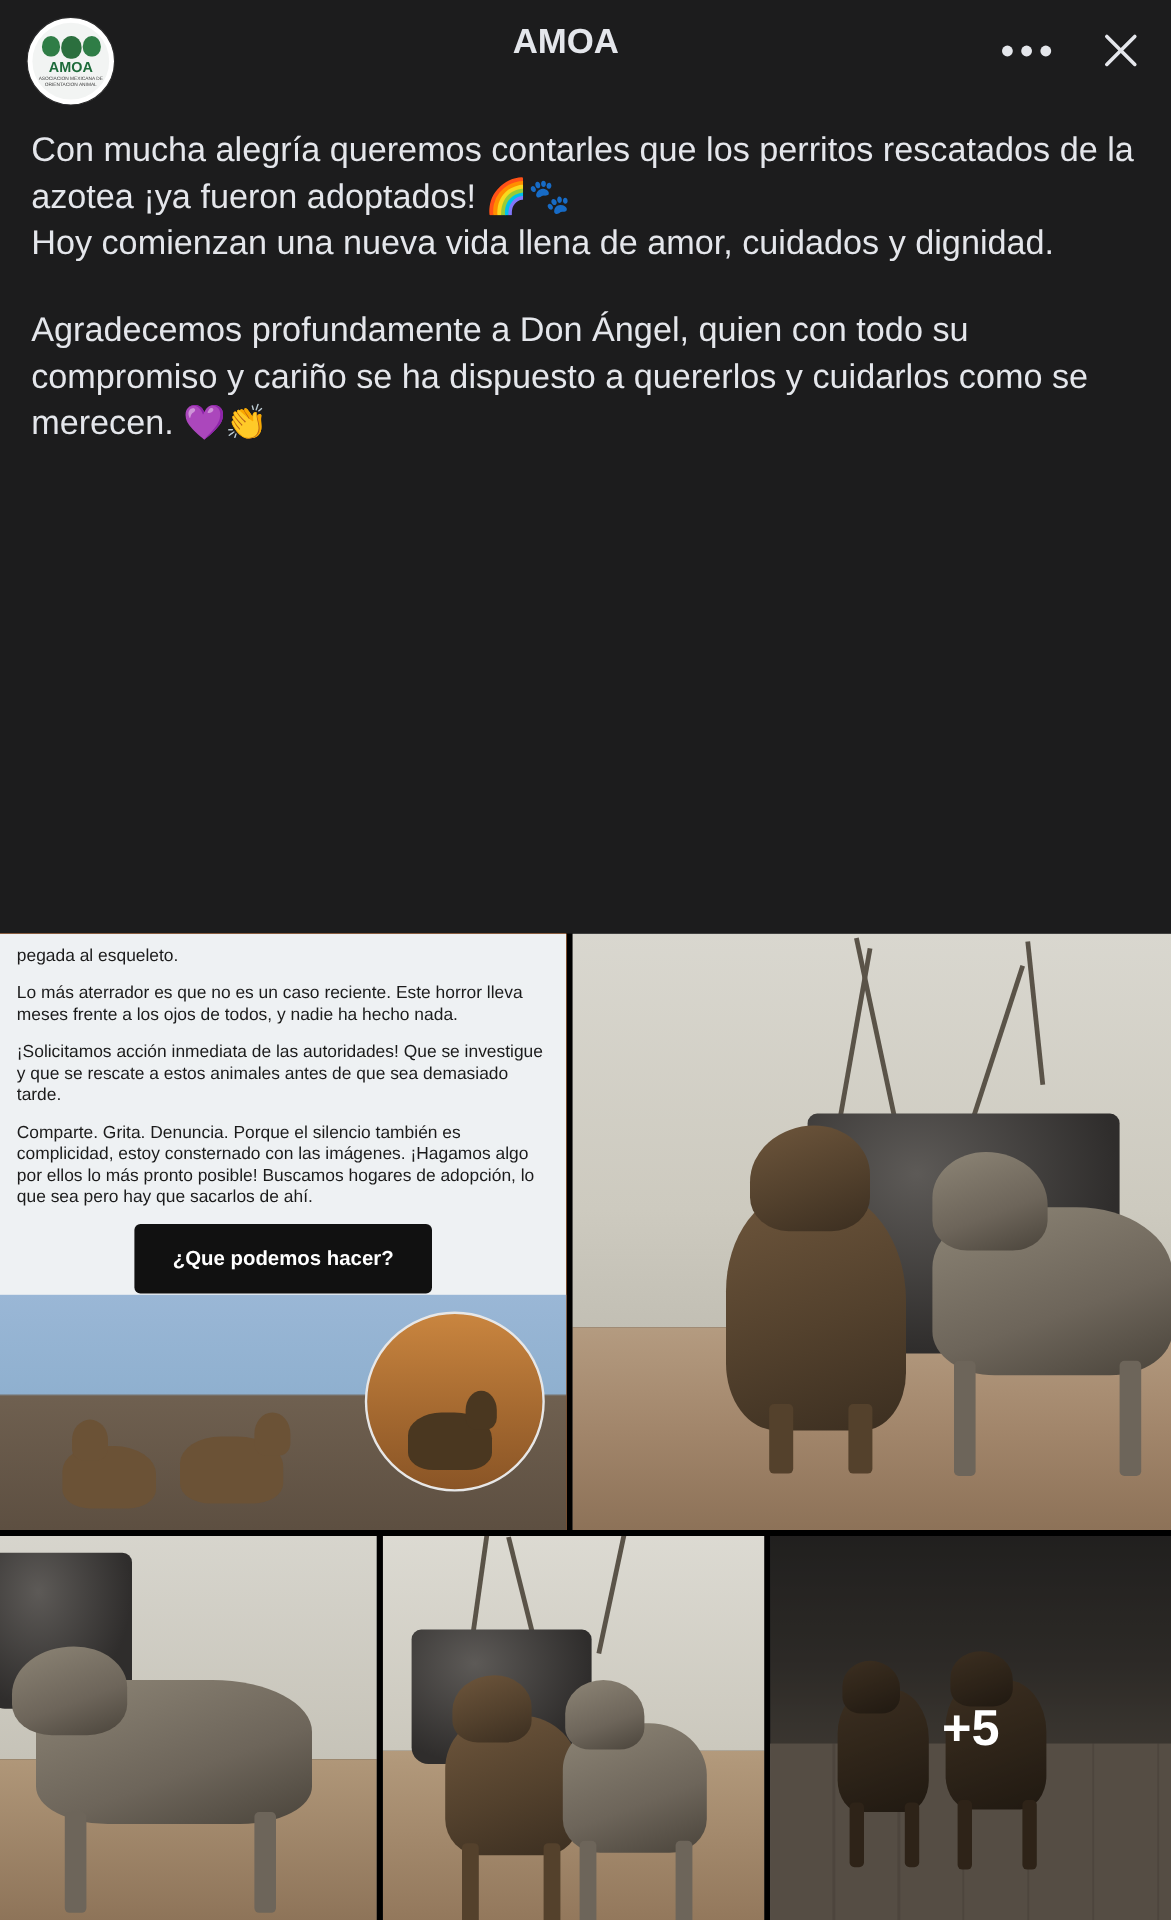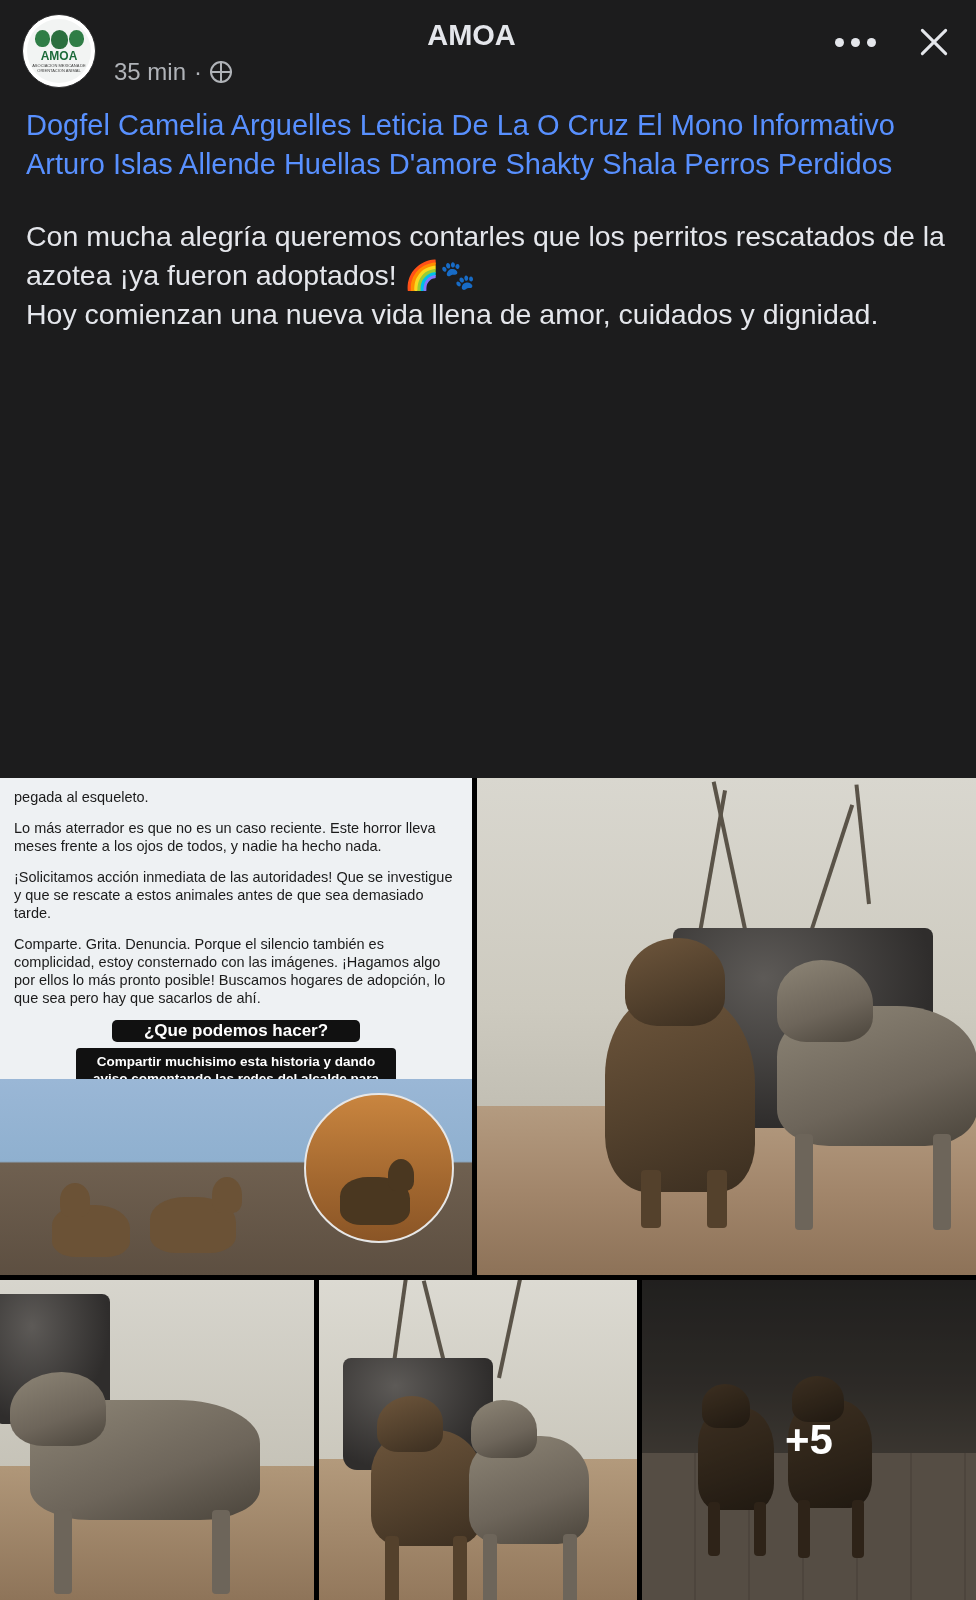--- a/index.html
+++ b/index.html
@@ -210,21 +210,21 @@
   }
   .flyer-text p { margin-bottom: 13px; }
   .flyer-badge {
     margin: 4px auto 6px auto;
     width: 248px;
     background: #111;
     color: #fff;
     font-size: 17px;
     font-weight: bold;
     text-align: center;
-    padding: 1px 4px;
+    padding: 19px 4px;
     border-radius: 5px;
   }
   .flyer-lines {
     width: 320px;
     margin: 0 auto 8px auto;
     background: #111;
     color: #fff;
     font-size: 13.5px;
     font-weight: bold;
     text-align: center;
@@ -329,41 +329,36 @@
             <span class="face mid"></span>
             <span class="face"></span>
         </div>
         <div class="word">AMOA</div>
         <div class="sub">ASOCIACION MEXICANA DE ORIENTACION ANIMAL</div>
       </div>
     </div>
 
     <div class="head-text">
       <div class="page-name">AMOA</div>
-      <div class="meta-row">
-        <span class="timestamp">35 min</span>
-        <span class="dot-sep">·</span>
-        <span class="globe"></span>
-      </div>
     </div>
 
     <div class="head-actions">
       <div class="dots">
         <span></span>
           <span></span>
           <span></span>
       </div>
       <div class="close-x"></div>
     </div>
   </div>
 
   <div class="body">
-    <div class="mentions">Dogfel Camelia Arguelles Leticia De La O Cruz El Mono Informativo Arturo Islas Allende Huellas D'amore Shakty Shala Perros Perdidos</div>
     <div class="para">Con mucha alegría queremos contarles que los perritos rescatados de la azotea ¡ya fueron adoptados! 🌈🐾
 Hoy comienzan una nueva vida llena de amor, cuidados y dignidad.</div>
+    <div class="para">Agradecemos profundamente a Don Ángel, quien con todo su compromiso y cariño se ha dispuesto a quererlos y cuidarlos como se merecen. 💜👏</div>
   </div>
 
   <div class="gallery">
 
     <div class="row-top">
 
       <div class="cell flyer">
         <div class="flyer-inner">
           <div class="flyer-text">
             <p>pegada al esqueleto.</p>

